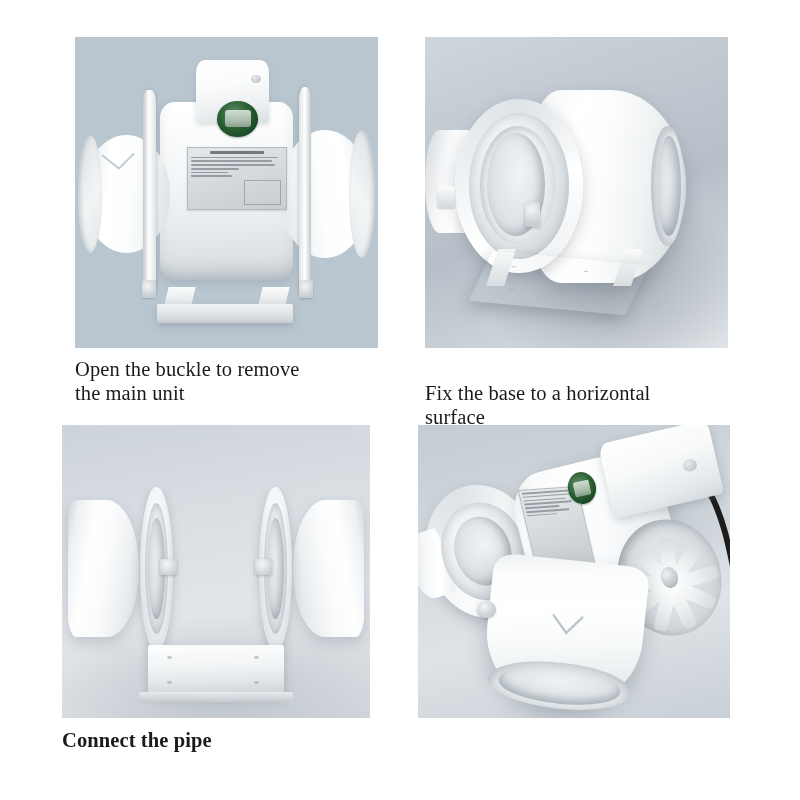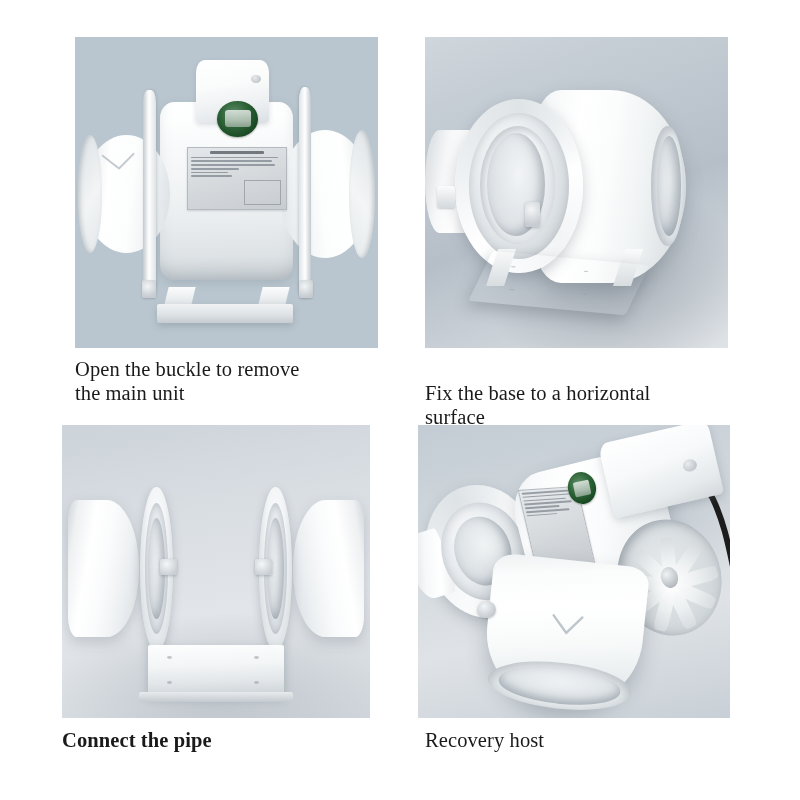--- a/index.html
+++ b/index.html
@@ -719,15 +719,14 @@
           </svg>
         </div>
         <div class="br-outlet-mouth"></div>
         <div class="br-outlet-bore"></div>
       </div>
 
       <div class="part br-clip"></div>
     </div>
   </div>
 
-  <div class="caption" style="left:425px; top:728px; width:320px;">Recovery host</div>
 
 </div>
 
 </body></html>

